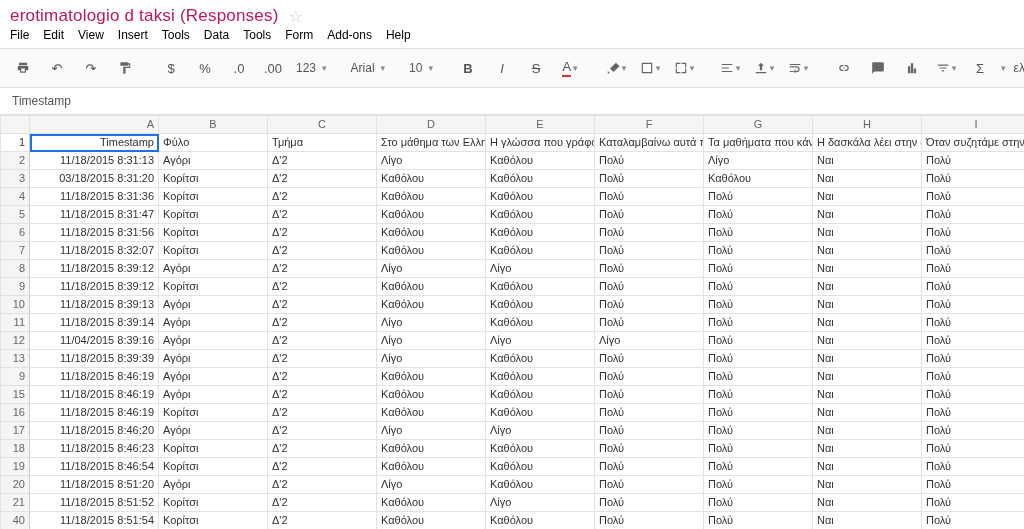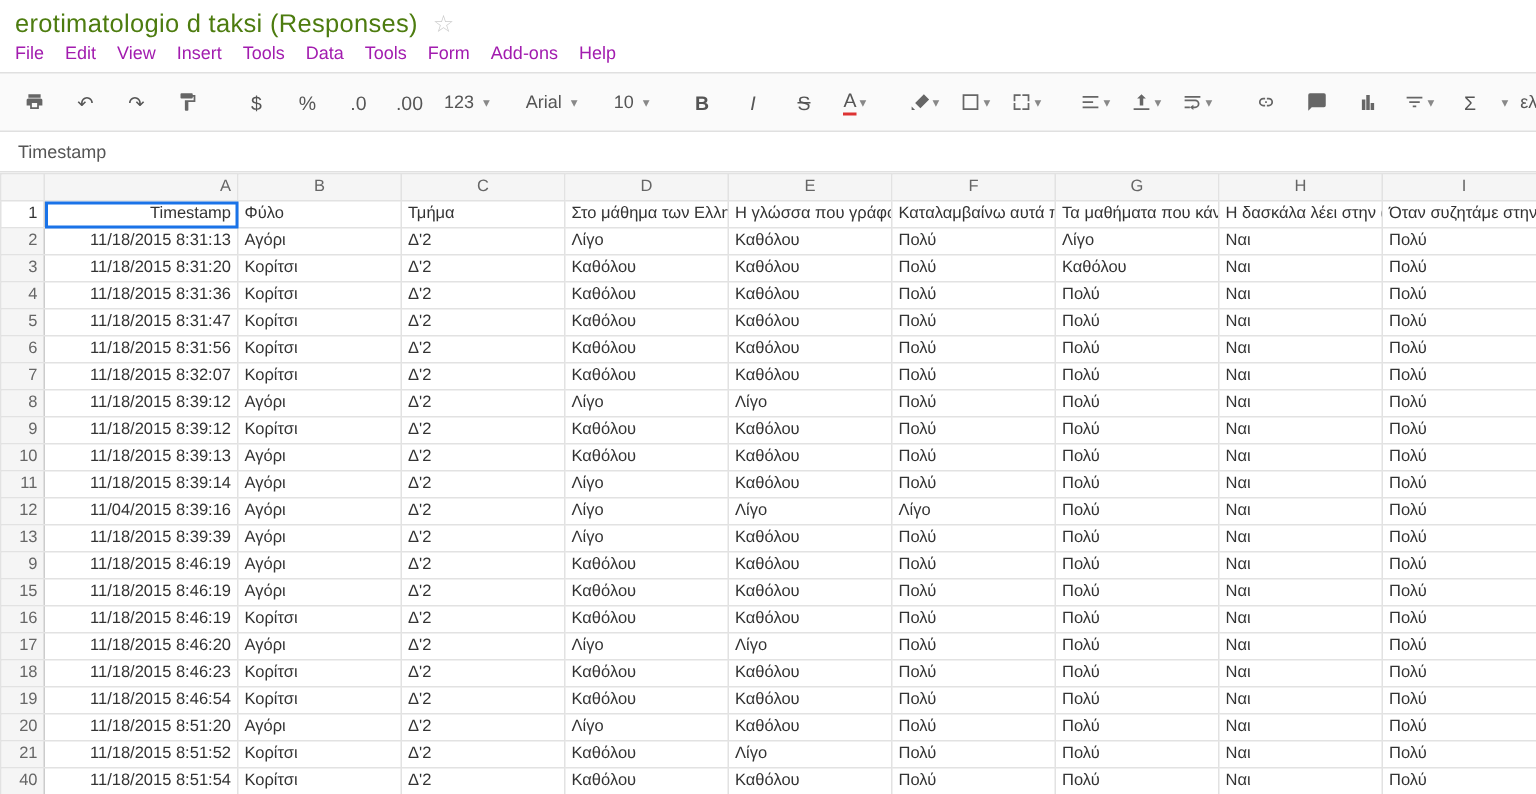--- a/index.html
+++ b/index.html
@@ -1,19 +1,19 @@
 <!DOCTYPE html>
 <html><head>
 <meta charset="utf-8">
 <style>
   html, body { margin:0; padding:0; font-family: Arial, sans-serif; font-size:12px; color:#333; background:#fff; }
   .titlebar { display:flex; align-items:center; padding:6px 10px 0 10px; }
-  .doc-title { font-size:17px; color:#4d7c0f; letter-spacing:.2px; }
+  .doc-title { font-size:17px; color:#be185d; letter-spacing:.2px; }
   .star-icon { margin-left:10px; color:#ccc; font-size:16px; }
-  .menubar { display:flex; gap:14px; padding:2px 10px 6px 10px; color:#a21caf; font-size:12px; }
+  .menubar { display:flex; gap:14px; padding:2px 10px 6px 10px; color:#000000; font-size:12px; }
   .menubar span { cursor:default; }
   .toolbar { display:flex; align-items:center; gap:4px; padding:4px 8px; border-top:1px solid #e0e0e0; border-bottom:1px solid #e0e0e0; background:#fafafa; height:30px; }
   .tbtn { display:inline-flex; align-items:center; justify-content:center; min-width:22px; height:22px; padding:0 4px; color:#555; font-size:13px; cursor:default; border-radius:2px; }
   .tbtn.bold { font-weight:bold; }
   .tbtn.italic { font-style:italic; }
   .tbtn.strike { text-decoration:line-through; }
   .sep { width:1px; height:20px; background:#ddd; margin:0 4px; }
   .tsel { display:flex; align-items:center; gap:4px; color:#555; font-size:12px; padding:0 4px; }
   .caret { font-size:9px; color:#888; margin-left:2px; }
   .a-under { border-bottom:2px solid #d33; padding-bottom:1px; }
@@ -199,21 +199,21 @@
           <td class="data col-std">Δ'2</td>
           <td class="data col-std">Λίγο</td>
           <td class="data col-std">Καθόλου</td>
           <td class="data col-std">Πολύ</td>
           <td class="data col-std">Λίγο</td>
           <td class="data col-std">Ναι</td>
           <td class="data col-std">Πολύ</td>
         </tr>
         <tr>
           <td class="rowhdr">3</td>
-          <td class="data col-A">11/18/2015 8:31:20</td>
+          <td class="data col-A">03/18/2015 8:31:20</td>
           <td class="data col-std">Κορίτσι</td>
           <td class="data col-std">Δ'2</td>
           <td class="data col-std">Καθόλου</td>
           <td class="data col-std">Καθόλου</td>
           <td class="data col-std">Πολύ</td>
           <td class="data col-std">Καθόλου</td>
           <td class="data col-std">Ναι</td>
           <td class="data col-std">Πολύ</td>
         </tr>
         <tr>

